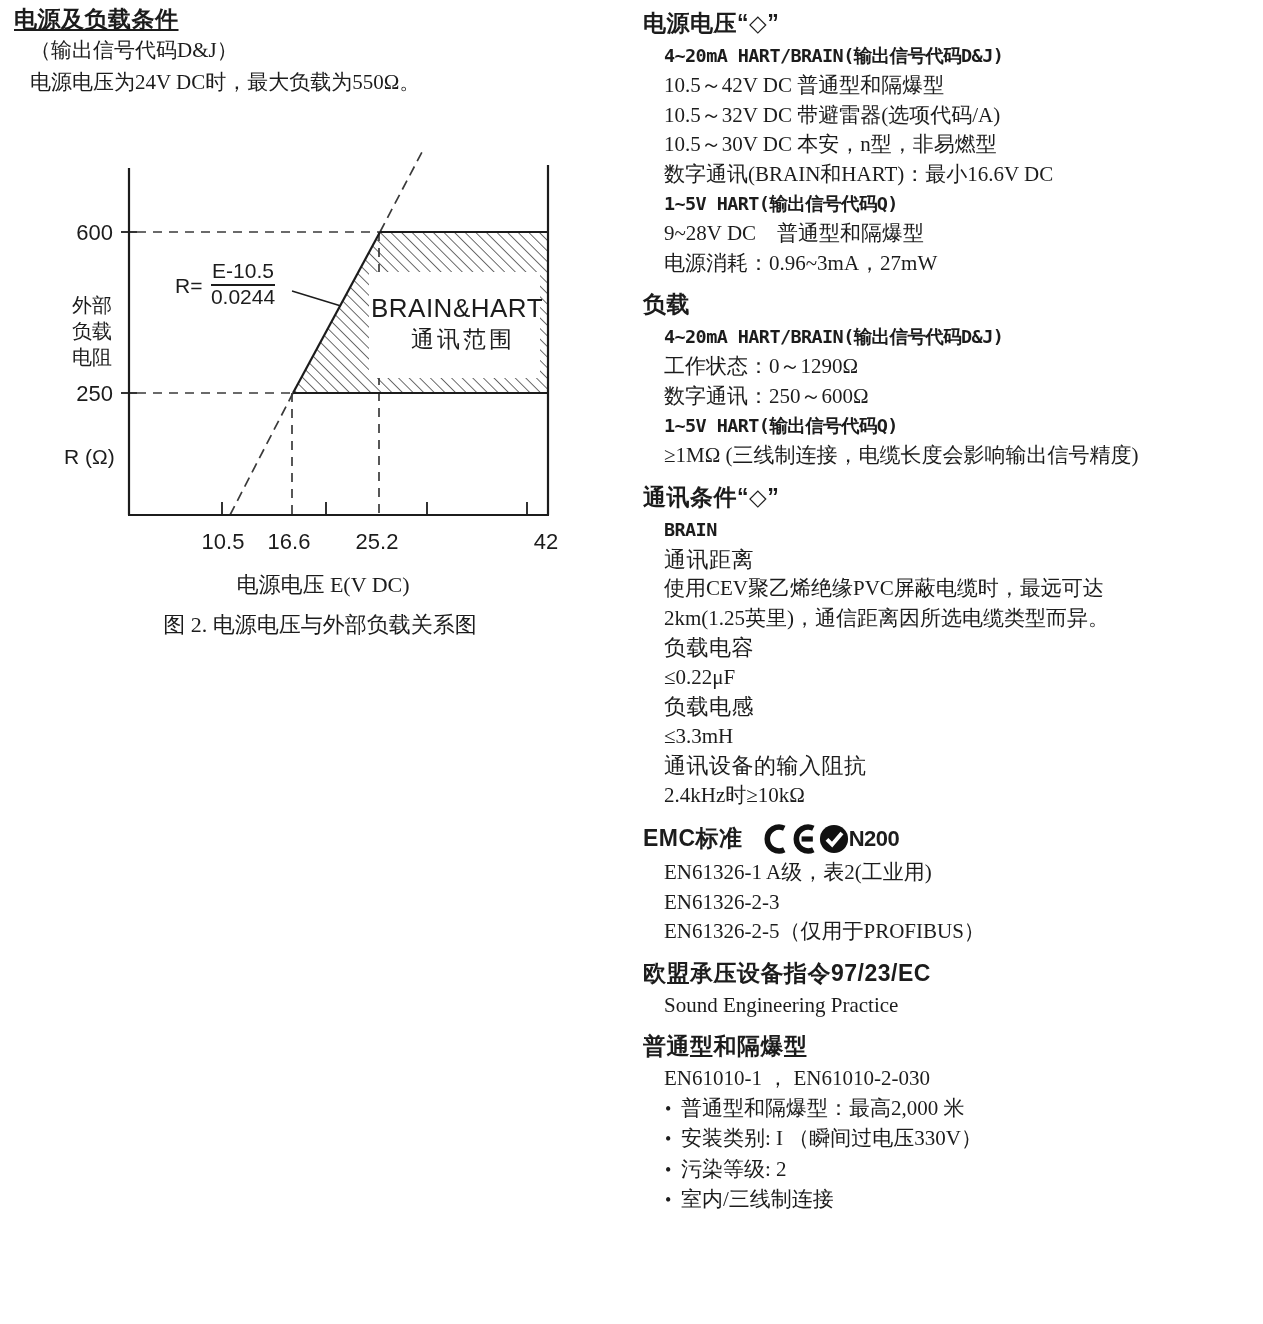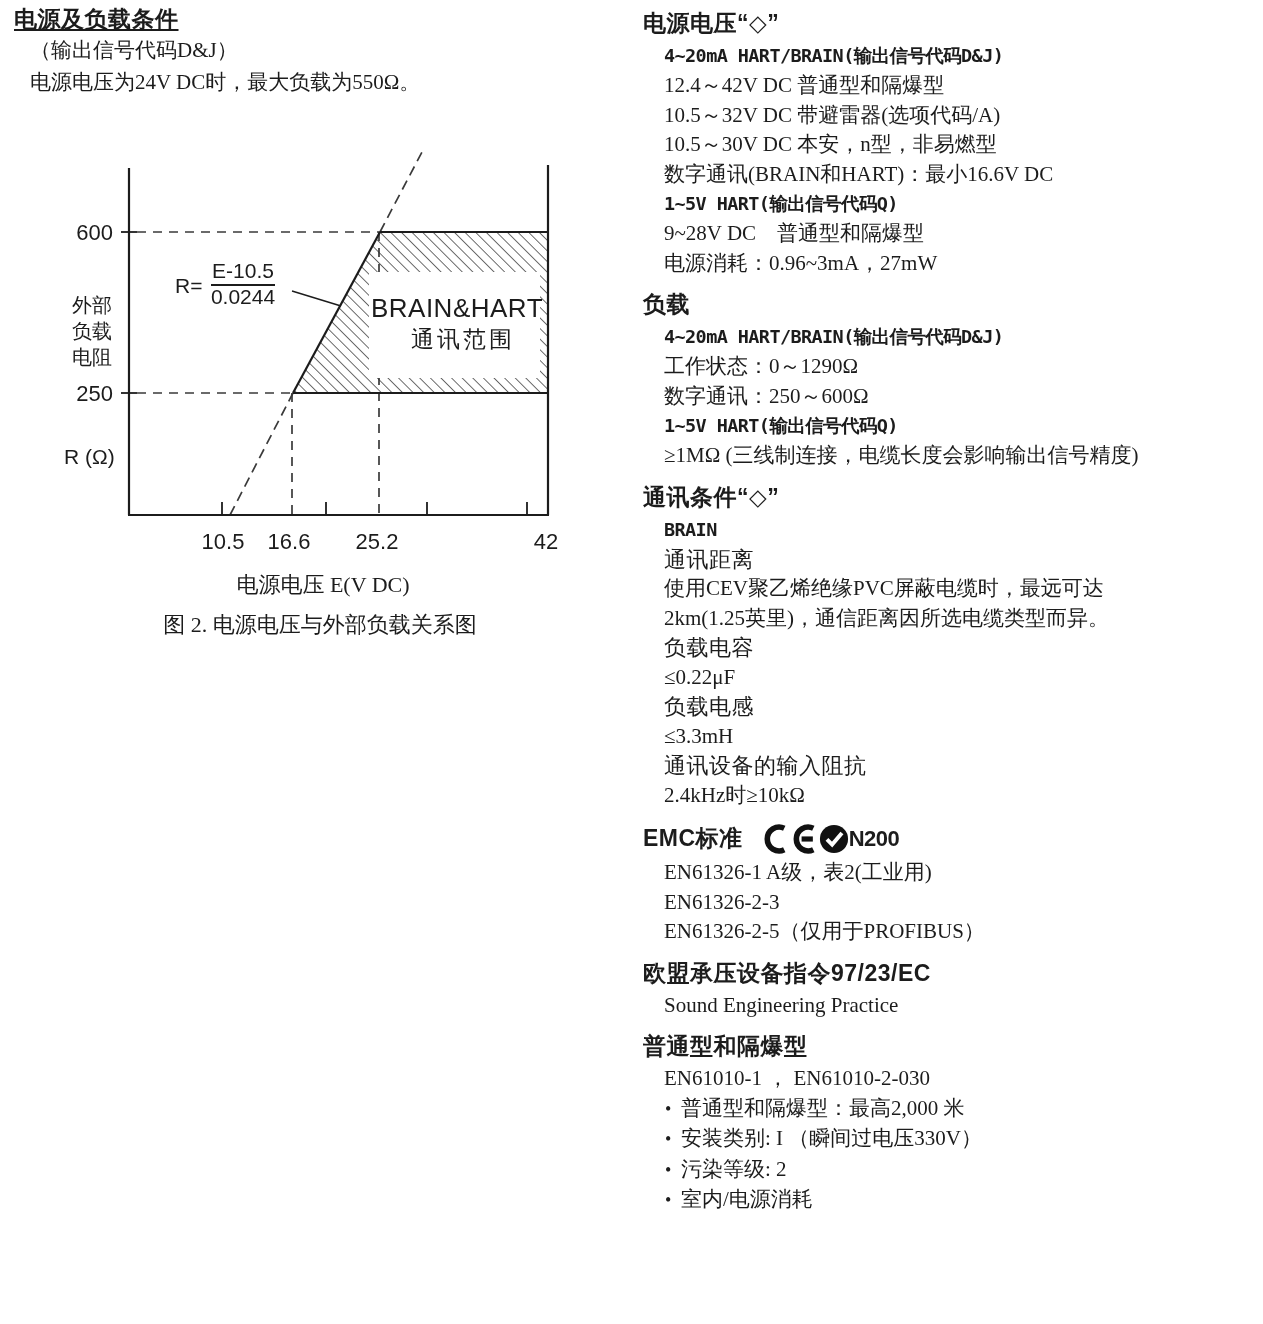--- a/index.html
+++ b/index.html
@@ -113,21 +113,21 @@
       <text x="320" y="632" text-anchor="middle" font-family="Liberation Serif, DejaVu Serif, serif" font-size="22" fill="#1c1c1c">图 2.  电源电压与外部负载关系图</text>
     </svg>
   </div>
 
   <div class="right-col">
       <div class="section">
         <div class="section-heading-row">
           <span class="section-heading">电源电压“◇”</span>
         </div>
         <div class="line mono">4~20mA HART/BRAIN(输出信号代码D&amp;J)</div>
-        <div class="line">12.4～42V DC 普通型和隔爆型</div>
+        <div class="line">10.5～42V DC 普通型和隔爆型</div>
         <div class="line">10.5～32V DC 带避雷器(选项代码/A)</div>
         <div class="line">10.5～30V DC 本安，n型，非易燃型</div>
         <div class="line">数字通讯(BRAIN和HART)：最小16.6V DC</div>
         <div class="line mono">1~5V HART(输出信号代码Q)</div>
         <div class="line">9~28V DC　普通型和隔爆型</div>
         <div class="line">电源消耗：0.96~3mA，27mW</div>
       </div>
       <div class="section">
         <div class="section-heading-row">
           <span class="section-heading">负载</span>
@@ -180,17 +180,17 @@
         <div class="line">Sound Engineering Practice</div>
       </div>
       <div class="section">
         <div class="section-heading-row">
           <span class="section-heading">普通型和隔爆型</span>
         </div>
         <div class="line">EN61010-1 ，  EN61010-2-030</div>
         <div class="line bullet"><span class="bullet-mark">•</span><span>普通型和隔爆型：最高2,000 米</span></div>
         <div class="line bullet"><span class="bullet-mark">•</span><span>安装类别: I （瞬间过电压330V）</span></div>
         <div class="line bullet"><span class="bullet-mark">•</span><span>污染等级: 2</span></div>
-        <div class="line bullet"><span class="bullet-mark">•</span><span>室内/电源消耗</span></div>
+        <div class="line bullet"><span class="bullet-mark">•</span><span>室内/三线制连接</span></div>
       </div>
     </div>
 
 </div>
 
 </body></html>

